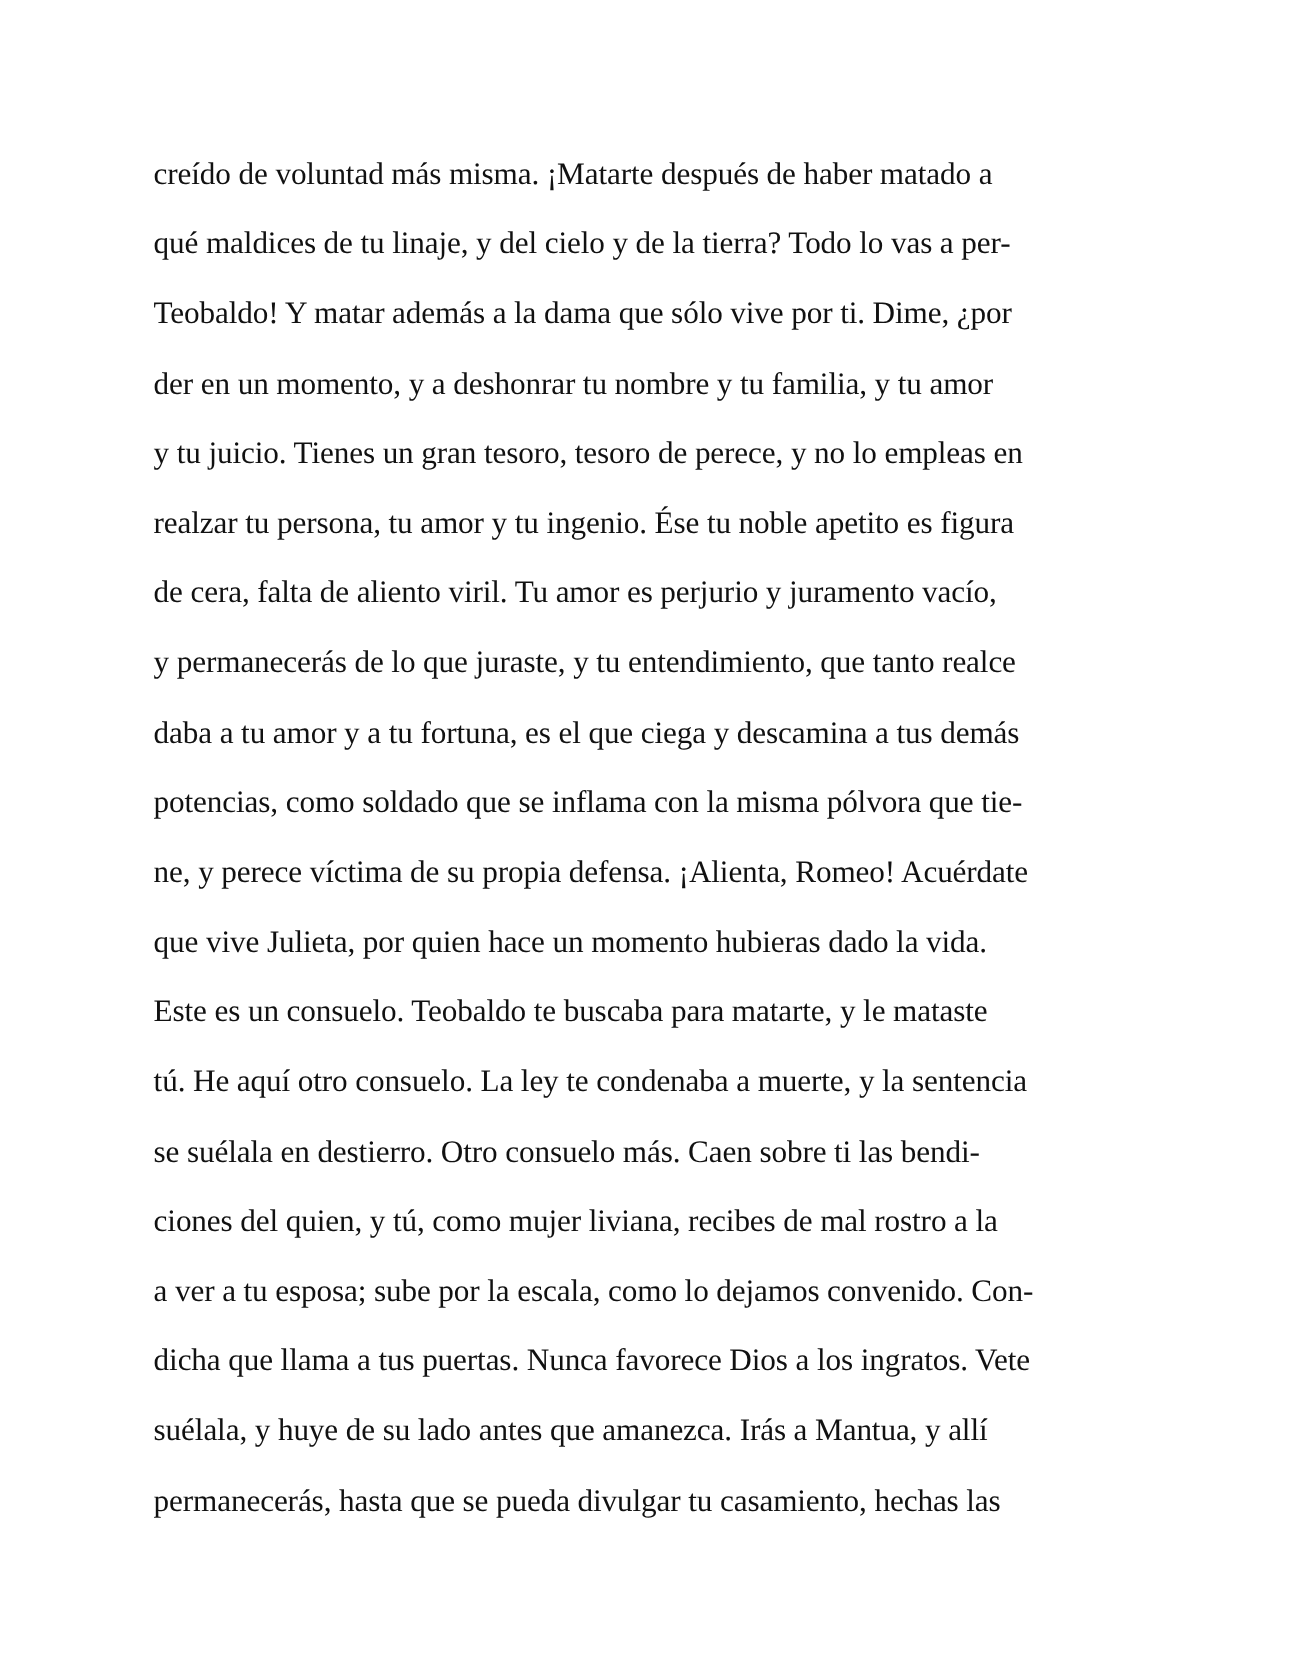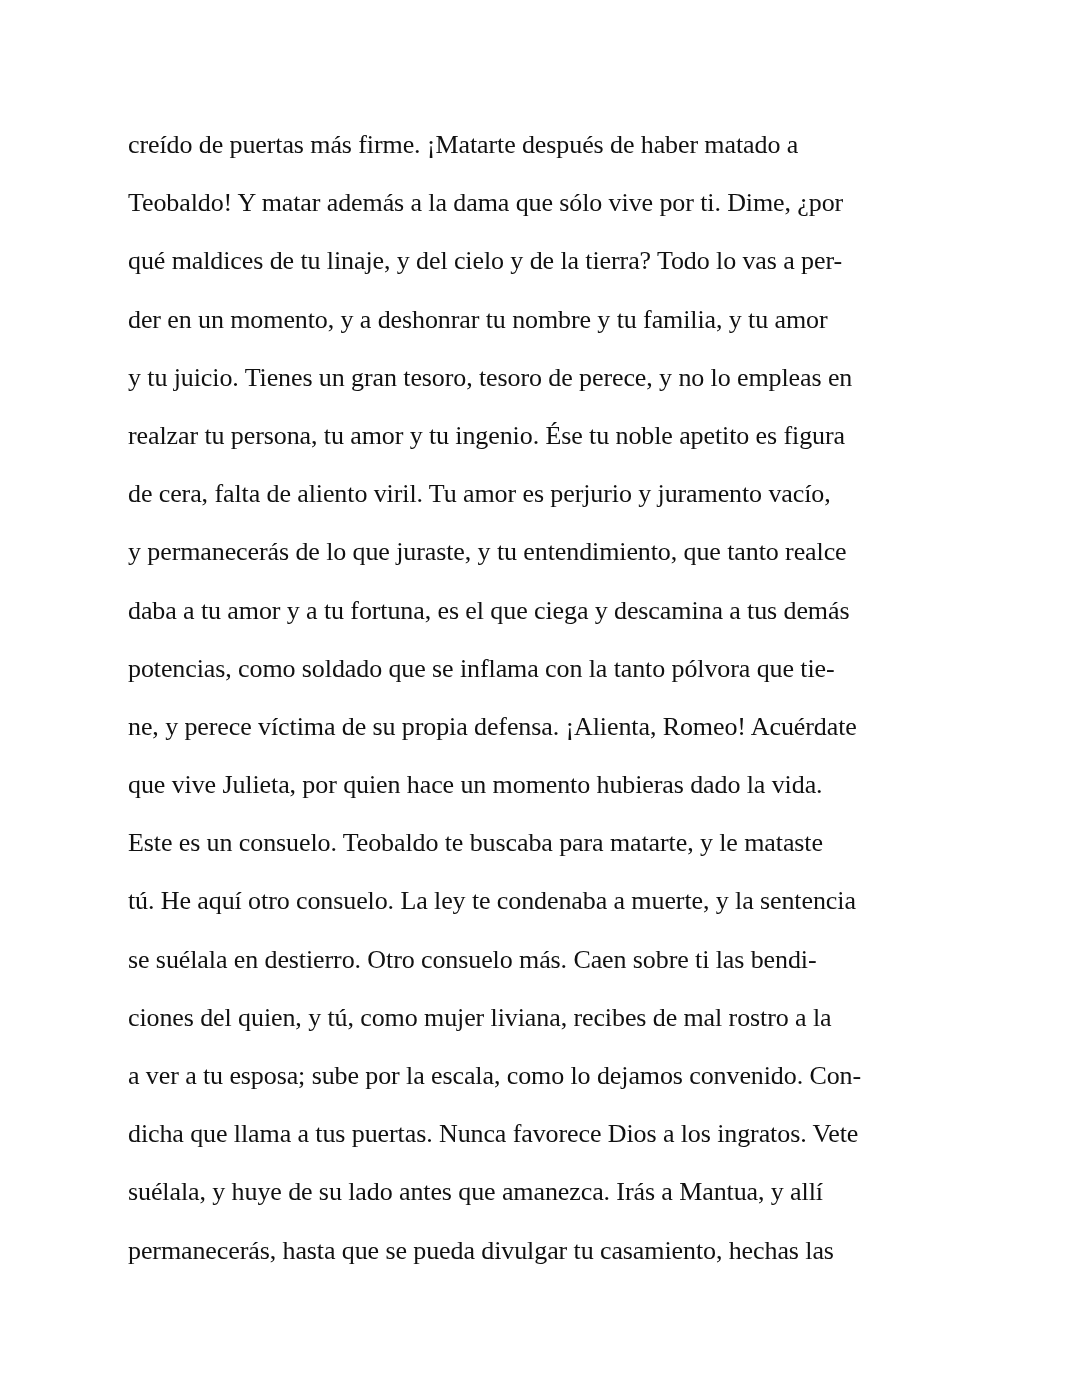--- a/index.html
+++ b/index.html
@@ -35,30 +35,30 @@
       line-height: 38px;
       white-space: nowrap;
       letter-spacing: -0.1px;
     }
   </style>
 </head>
 <body>
 
 <div class="page">
   <div class="text-block">
-    <div class="line">creído de puertas más firme. ¡Matarte después de haber matado a</div>
+    <div class="line">creído de voluntad más misma. ¡Matarte después de haber matado a</div>
+    <div class="line">qué maldices de tu linaje, y del cielo y de la tierra? Todo lo vas a per-</div>
     <div class="line">Teobaldo! Y matar además a la dama que sólo vive por ti. Dime, ¿por</div>
-    <div class="line">qué maldices de tu linaje, y del cielo y de la tierra? Todo lo vas a per-</div>
     <div class="line">der en un momento, y a deshonrar tu nombre y tu familia, y tu amor</div>
     <div class="line">y tu juicio. Tienes un gran tesoro, tesoro de perece, y no lo empleas en</div>
     <div class="line">realzar tu persona, tu amor y tu ingenio. Ése tu noble apetito es figura</div>
     <div class="line">de cera, falta de aliento viril. Tu amor es perjurio y juramento vacío,</div>
     <div class="line">y permanecerás de lo que juraste, y tu entendimiento, que tanto realce</div>
     <div class="line">daba a tu amor y a tu fortuna, es el que ciega y descamina a tus demás</div>
-    <div class="line">potencias, como soldado que se inflama con la tanto pólvora que tie-</div>
+    <div class="line">potencias, como soldado que se inflama con la misma pólvora que tie-</div>
     <div class="line">ne, y perece víctima de su propia defensa. ¡Alienta, Romeo! Acuérdate</div>
     <div class="line">que vive Julieta, por quien hace un momento hubieras dado la vida.</div>
     <div class="line">Este es un consuelo. Teobaldo te buscaba para matarte, y le mataste</div>
     <div class="line">tú. He aquí otro consuelo. La ley te condenaba a muerte, y la sentencia</div>
     <div class="line">se suélala en destierro. Otro consuelo más. Caen sobre ti las bendi-</div>
     <div class="line">ciones del quien, y tú, como mujer liviana, recibes de mal rostro a la</div>
     <div class="line">a ver a tu esposa; sube por la escala, como lo dejamos convenido. Con-</div>
     <div class="line">dicha que llama a tus puertas. Nunca favorece Dios a los ingratos. Vete</div>
     <div class="line">suélala, y huye de su lado antes que amanezca. Irás a Mantua, y allí</div>
     <div class="line">permanecerás, hasta que se pueda divulgar tu casamiento, hechas las</div>

